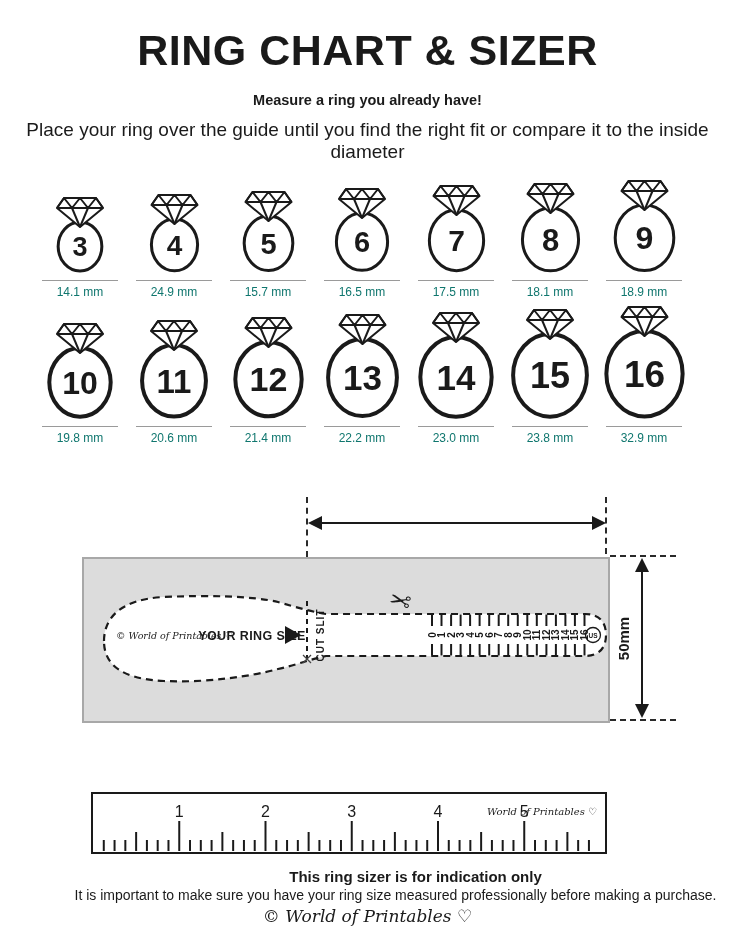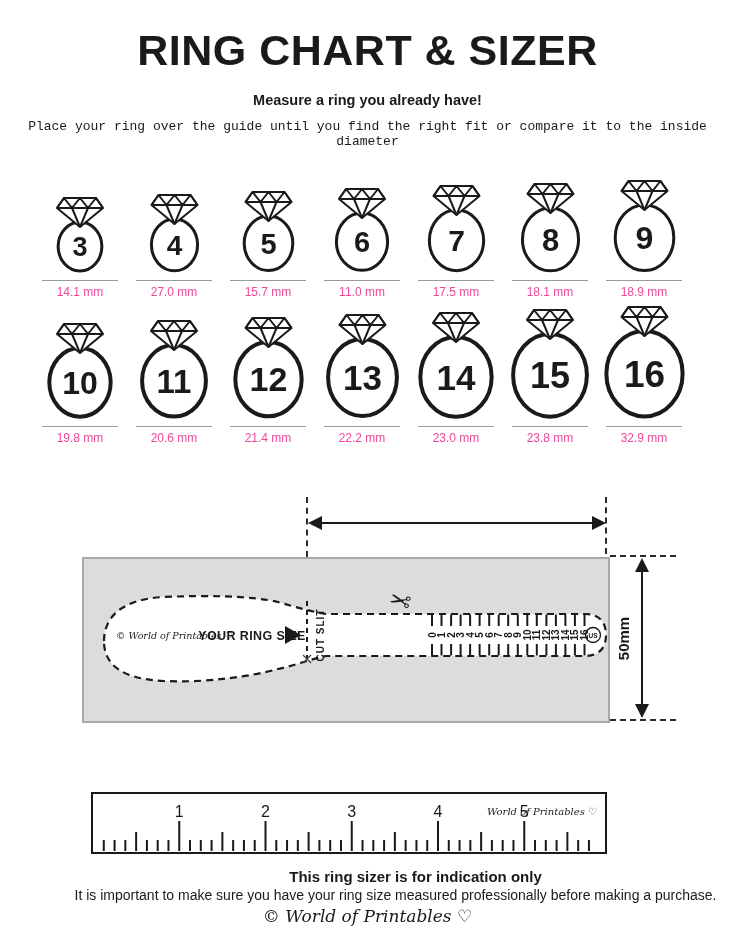--- a/index.html
+++ b/index.html
@@ -2,25 +2,25 @@
 <html><head>
 <meta charset="utf-8">
 <style>
   html,body{margin:0;padding:0;background:#ffffff;}
   .page{position:relative;width:717px;height:951px;background:#fff;overflow:hidden;
         color:#1a1a1a;font-family:"Liberation Sans",sans-serif;}
   .abs{position:absolute;}
   .centered{left:0;width:735px;text-align:center;}
   .title{font-size:43px;font-weight:bold;letter-spacing:.5px;}
   .sub-bold{font-size:14.5px;font-weight:bold;}
-  .sub{font-size:13px;font-family:Liberation Mono, monospace;}
+  .sub{font-size:19px;}
   .ring-row{display:flex;justify-content:space-between;align-items:flex-end;}
   .ring-item{display:flex;flex-direction:column;align-items:center;width:94px;}
   .ring-line{height:1px;background:#9a9a9a;width:76px;margin-top:6px;}
-  .ring-mm{font-size:12px;margin-top:4px;color:#ec4899;}
+  .ring-mm{font-size:12px;margin-top:4px;color:#0f766e;}
   .dashv{width:0;border-left:2px dashed #2a2a2a;}
   .dashh{height:0;border-top:2px dashed #2a2a2a;}
   .inches-label{font-weight:bold;font-size:15.5px;margin-top:44px;}
   .graybox{background:#dcdcdc;border:2px solid #a8a8a8;}
   .important{font-size:13.5px;}
   .important b{font-weight:bold;}
   .ruler-box{border:2px solid #1a1a1a;background:#fff;}
   .foot-bold{font-weight:bold;font-size:15px;margin-left:48px;}
   .foot{font-size:14px;margin-left:28px;}
   .script{font-family:"DejaVu Serif",serif;font-style:italic;}
@@ -57,21 +57,21 @@
           <g fill="#fff" stroke="#1a1a1a" stroke-width="2" stroke-linejoin="round">
             <polygon points="12.5,2 44.5,2 51.5,12 28.5,31 5.5,12"></polygon>
             <polyline points="5.5,12 12.5,2 20.5,12 28.5,2 36.5,12 44.5,2 51.5,12" fill="none"></polyline>
             <line x1="5.5" y1="12" x2="51.5" y2="12"></line>
             <line x1="20.5" y1="12" x2="28.5" y2="31"></line>
             <line x1="36.5" y1="12" x2="28.5" y2="31"></line>
           </g>
           <text x="28.5" y="61.946400000000004" text-anchor="middle" font-family="Liberation Sans, sans-serif" font-size="28" font-weight="600" fill="#1a1a1a">4</text>
         </svg>
         <div class="ring-line"></div>
-        <div class="ring-mm">27.0 mm</div>
+        <div class="ring-mm">24.9 mm</div>
       </div>
       <div class="ring-item">
         <svg width="59" height="84">
           <ellipse cx="29.5" cy="53.2552" rx="24.335" ry="27.255200000000002" fill="#fff" stroke="#1a1a1a" stroke-width="3"></ellipse>
           <g fill="#fff" stroke="#1a1a1a" stroke-width="2" stroke-linejoin="round">
             <polygon points="13.5,2 45.5,2 52.5,12 29.5,31 6.5,12"></polygon>
             <polyline points="6.5,12 13.5,2 21.5,12 29.5,2 37.5,12 45.5,2 52.5,12" fill="none"></polyline>
             <line x1="6.5" y1="12" x2="52.5" y2="12"></line>
             <line x1="21.5" y1="12" x2="29.5" y2="31"></line>
             <line x1="37.5" y1="12" x2="29.5" y2="31"></line>
@@ -87,21 +87,21 @@
           <g fill="#fff" stroke="#1a1a1a" stroke-width="2" stroke-linejoin="round">
             <polygon points="15,2 47,2 54,12 31,31 8,12"></polygon>
             <polyline points="8,12 15,2 23,12 31,2 39,12 47,2 54,12" fill="none"></polyline>
             <line x1="8" y1="12" x2="54" y2="12"></line>
             <line x1="23" y1="12" x2="31" y2="31"></line>
             <line x1="39" y1="12" x2="31" y2="31"></line>
           </g>
           <text x="31" y="65.084" text-anchor="middle" font-family="Liberation Sans, sans-serif" font-size="29" font-weight="600" fill="#1a1a1a">6</text>
         </svg>
         <div class="ring-line"></div>
-        <div class="ring-mm">11.0 mm</div>
+        <div class="ring-mm">16.5 mm</div>
       </div>
       <div class="ring-item">
         <svg width="65" height="90">
           <ellipse cx="32.5" cy="56.38" rx="27.125" ry="30.380000000000003" fill="#fff" stroke="#1a1a1a" stroke-width="3"></ellipse>
           <g fill="#fff" stroke="#1a1a1a" stroke-width="2" stroke-linejoin="round">
             <polygon points="16.5,2 48.5,2 55.5,12 32.5,31 9.5,12"></polygon>
             <polyline points="9.5,12 16.5,2 24.5,12 32.5,2 40.5,12 48.5,2 55.5,12" fill="none"></polyline>
             <line x1="9.5" y1="12" x2="55.5" y2="12"></line>
             <line x1="24.5" y1="12" x2="32.5" y2="31"></line>
             <line x1="40.5" y1="12" x2="32.5" y2="31"></line>

